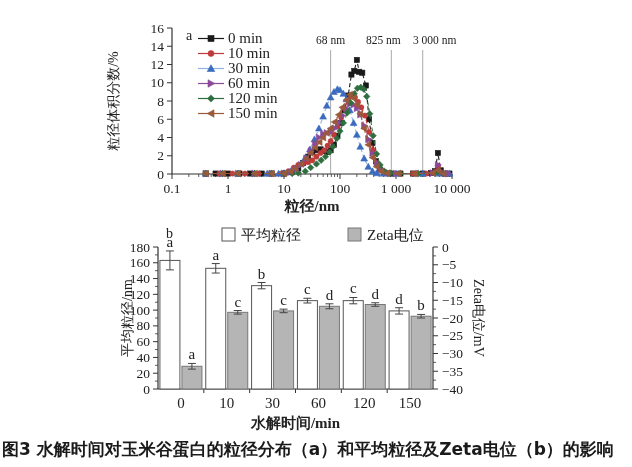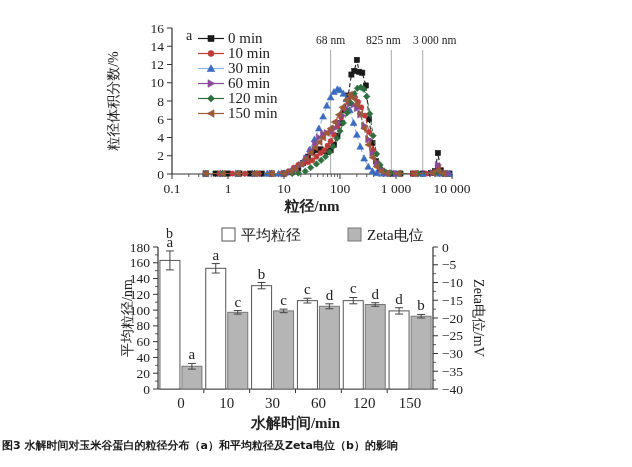--- a/index.html
+++ b/index.html
@@ -2,21 +2,21 @@
 <html><head>
 <meta charset="utf-8">
 <style>
   html,body{margin:0;padding:0;background:#ffffff;}
   #page{position:relative;width:632px;height:467px;background:#ffffff;overflow:hidden;
         font-family:"Liberation Serif", serif;}
   svg{position:absolute;left:0;}
   #chartA{top:0;}
   #chartB{top:222px;}
   #caption{position:absolute;left:2px;top:438px;width:630px;height:26px;
-           font-family:"DejaVu Sans", sans-serif;font-weight:bold;font-size:11px;
+           font-family:"DejaVu Sans", sans-serif;font-weight:bold;font-size:17px;
            color:#1a1a1a;white-space:nowrap;overflow:hidden;}
   text{font-family:"Liberation Serif", serif;fill:#222;}
 </style>
 </head>
 <body>
 <div id="page">
 
 <svg id="chartA" width="632" height="222">
       <line x1="330.62049911154924" y1="50" x2="330.62049911154924" y2="174" stroke="#aaaaaa" stroke-width="1"></line>
       <text x="330.62049911154924" y="44" text-anchor="middle" font-size="11.5" fill="#444444">68 nm</text>

